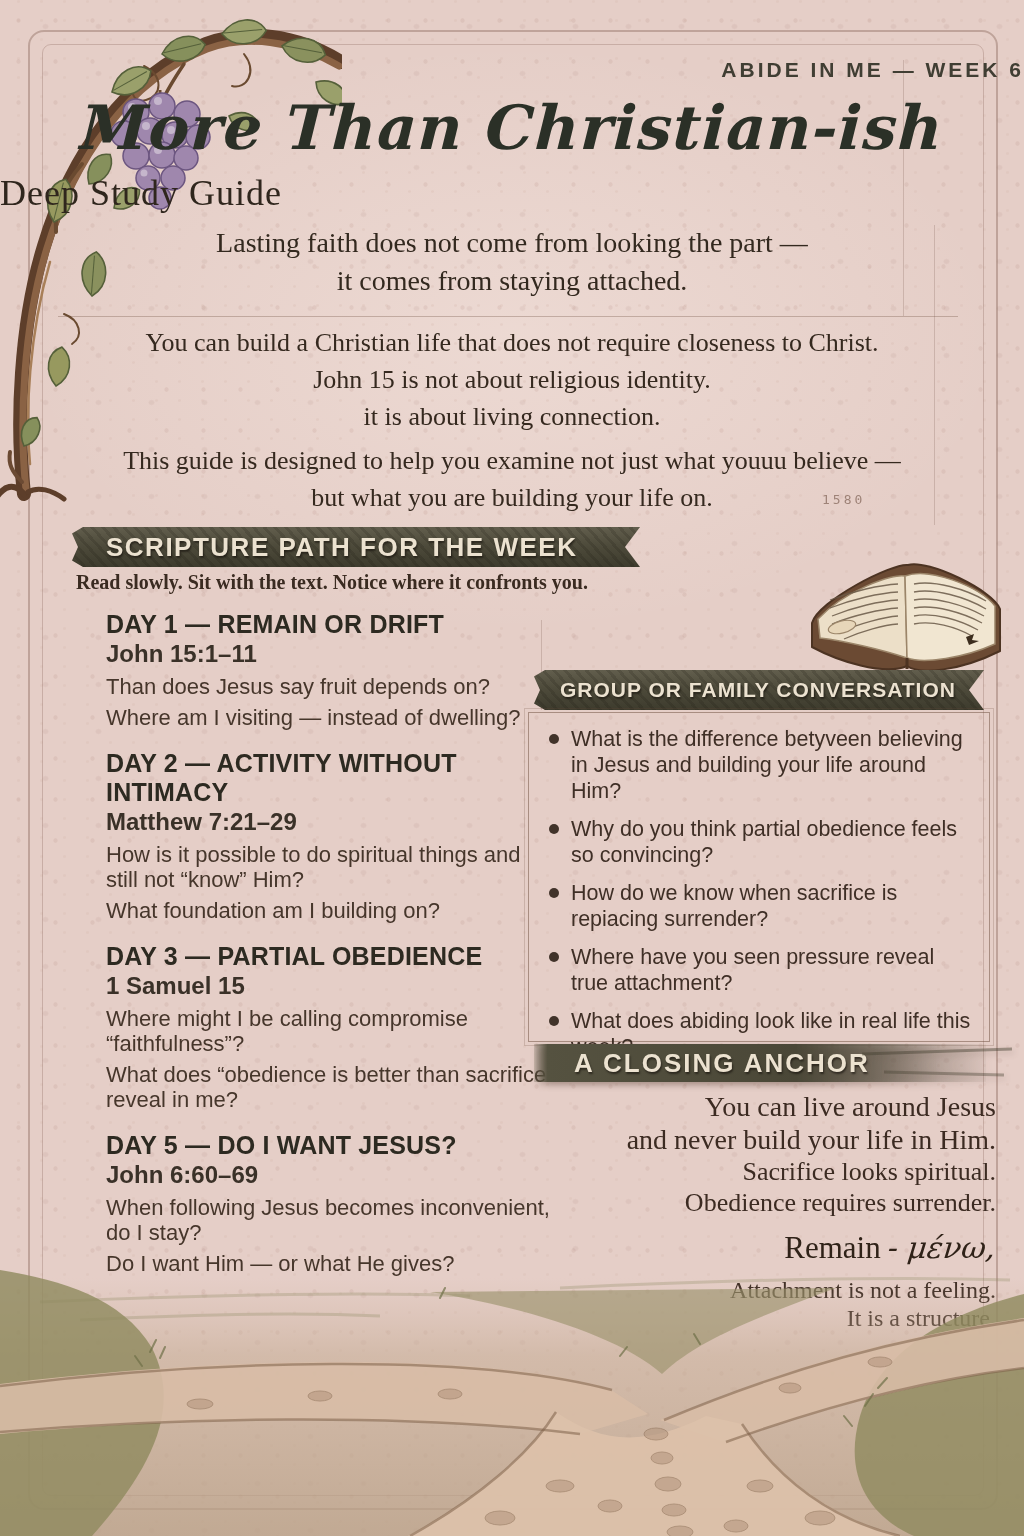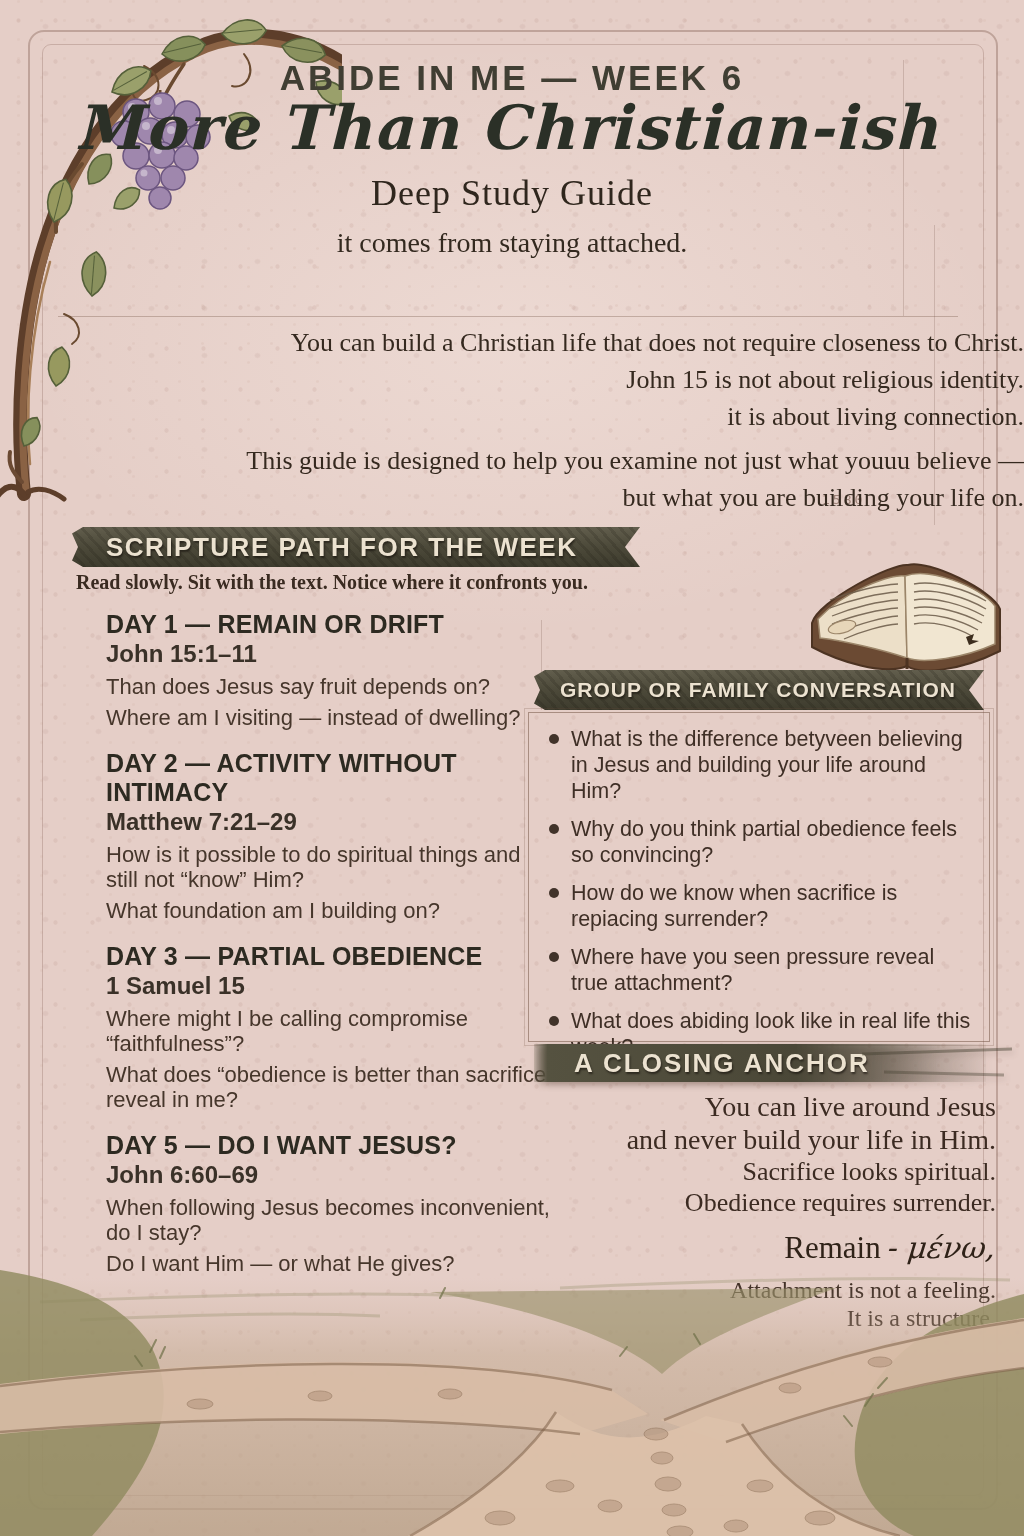--- a/index.html
+++ b/index.html
@@ -18,28 +18,28 @@
   }
   .abs{position:absolute;}
   
   .border-outer{left:28px;top:30px;right:26px;bottom:26px;border:2px solid rgba(118,83,68,0.34);border-radius:16px;}
   .border-inner{left:42px;top:44px;right:40px;bottom:40px;border:1px solid rgba(118,83,68,0.26);border-radius:9px;}
   .sk-line{border-top:1.5px solid rgba(110,78,62,0.32);}
   .sk-vline{border-left:1px solid rgba(110,78,62,0.22);}
   .sk-mark{font-family:"DejaVu Sans Mono", monospace;font-size:13px;letter-spacing:3px;color:rgba(98,68,52,0.55);}
 
   
-  .kicker{top:58px;left:0;width:100%;text-align:center;font-family:"Liberation Sans",sans-serif;
-    font-size:35px;font-weight:600;letter-spacing:3px;color:#403e33;}
+  .kicker{top:58px;left:0;width:100%;text-align:right;font-family:"Liberation Sans",sans-serif;
+    font-size:21px;font-weight:600;letter-spacing:3px;color:#403e33;}
   .title{top:92px;left:0;width:100%;text-align:center;font-family:"DejaVu Serif",serif;
     font-style:italic;font-weight:bold;font-size:61px;color:#2b3027;letter-spacing:1px;transform:skewX(-3deg);}
-  .subtitle{top:172px;left:0;width:100%;text-align:center;font-size:36px;color:#2f261d;letter-spacing:1px;}
+  .subtitle{top:172px;left:0;width:100%;text-align:left;font-size:36px;color:#2f261d;letter-spacing:1px;}
   .tagline{top:224px;left:0;width:100%;text-align:center;font-size:28px;line-height:38px;color:#33291f;}
 
-  .intro{top:324px;left:0;width:100%;text-align:right;font-size:26px;line-height:37px;color:#35291f;}
+  .intro{top:324px;left:0;width:100%;text-align:center;font-size:26px;line-height:37px;color:#35291f;}
   .intro .gap{margin-top:7px;}
 
   
   .ribbon{
     display:flex;align-items:center;
     background:linear-gradient(180deg,#625e4d 0%,#4e4b3b 45%,#3d3b2d 100%);
     clip-path:polygon(0 16%,11px 0,calc(100% - 2px) 0,calc(100% - 17px) 50%,calc(100% - 2px) 100%,11px 100%,0 84%,6px 50%);
     filter:drop-shadow(2px 3px 3px rgba(70,45,35,0.45));
   }
   .ribbon::after{content:"";position:absolute;inset:0;
@@ -186,20 +186,21 @@
           <circle cx="164" cy="156" r="4"></circle>
           <circle cx="150" cy="179" r="3.5"></circle>
       </g>
     </g>
   </svg>
 
   <div class="abs kicker">ABIDE IN ME — WEEK 6</div>
   <div class="abs title">More Than Christian-ish</div>
   <div class="abs subtitle">Deep Study Guide</div>
   <div class="abs tagline">
+    <div>Lasting faith does not come from looking the part —</div>
     <div>it comes from staying attached.</div>
   </div>
 
   <div class="abs intro">
     <div>You can build a Christian life that does not require closeness to Christ.</div>
     <div>John 15 is not about religious identity.</div>
     <div>it is about living connection.</div>
     <div class="gap">This guide is designed to help you examine not just what youuu believe —</div>
     <div>but what you are building your life on.</div>
   </div>

